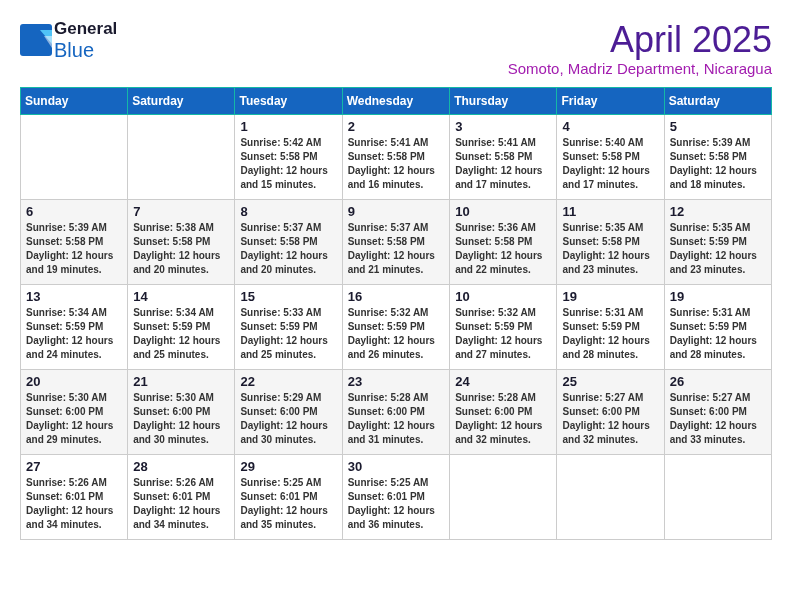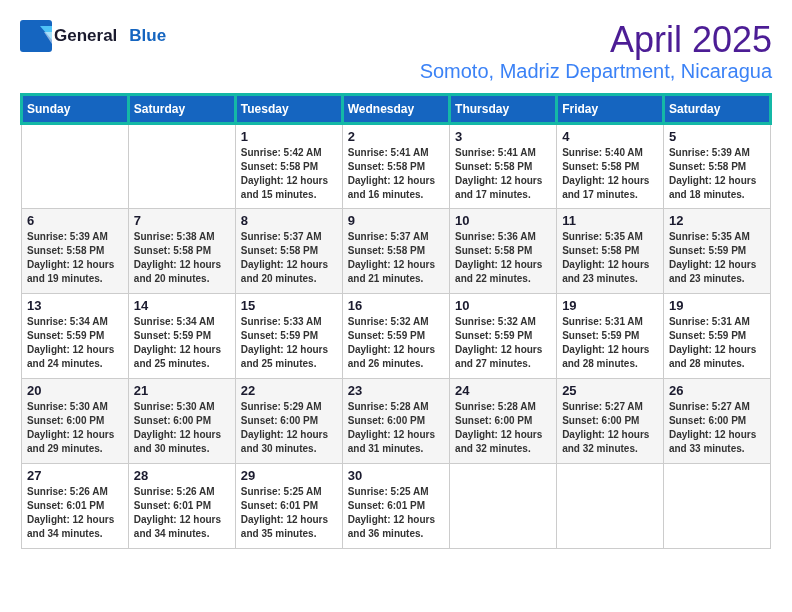--- a/index.html
+++ b/index.html
@@ -24,36 +24,36 @@
     .title-section {
       text-align: right;
     }
     .month-title {
       font-size: 36px;
       font-weight: normal;
       color: #4c1d95;
       line-height: 1.1;
     }
     .location-title {
-      font-size: 20px;
-      color: #3b82f6;
+      font-size: 15px;
+      color: #a21caf;
     }
     .calendar {
       width: 100%;
       border-collapse: collapse;
       font-size: 11px;
     }
     .calendar th {
       background-color: #1565c0;
       color: #fff;
       padding: 6px 4px;
       text-align: left;
       font-size: 12px;
       font-weight: bold;
-      border: 3px solid #14b8a6;
+      border: 1px solid #14b8a6;
     }
     .calendar td {
       border: 1px solid #ccc;
       padding: 4px 5px;
       vertical-align: top;
       width: 108px;
       min-height: 80px;
       height: 85px;
       background: #fff;
     }
@@ -76,37 +76,37 @@
     .empty-cell {
       background: #fff !important;
     }
     .logo-wrapper {
       display: flex;
       align-items: center;
       gap: 2px;
     }
     .logo-text {
       display: flex;
-      flex-direction: row;
+      flex-direction: column;
     }
   </style>
 </head>
 <body>
 
 <div class="header">
   <div class="logo">
     <div class="logo-wrapper">
       <svg width="32" height="32" viewBox="0 0 32 32">
         <rect x="0" y="0" width="32" height="32" fill="#1565c0" rx="3"></rect>
         <polygon points="20,6 32,6 32,20" fill="#4fc3f7"></polygon>
         <polygon points="24,12 32,12 32,24" fill="#fff" opacity="0.5"></polygon>
       </svg>
       <div class="logo-text">
         <span style="font-size:17px;font-weight:bold;color:#1a1a2e;line-height:1.1;">General</span>
-        <span style="font-size:17px;font-weight:bold;color:#1565c0;line-height:1.1;margin-left:12px;">Blue</span>
+        <span style="font-size:20px;font-weight:normal;color:#1565c0;line-height:1.1;">Blue</span>
       </div>
     </div>
   </div>
   <div class="title-section">
     <div class="month-title">April 2025</div>
     <div class="location-title">Somoto, Madriz Department, Nicaragua</div>
   </div>
 </div>
 
 <table class="calendar">

